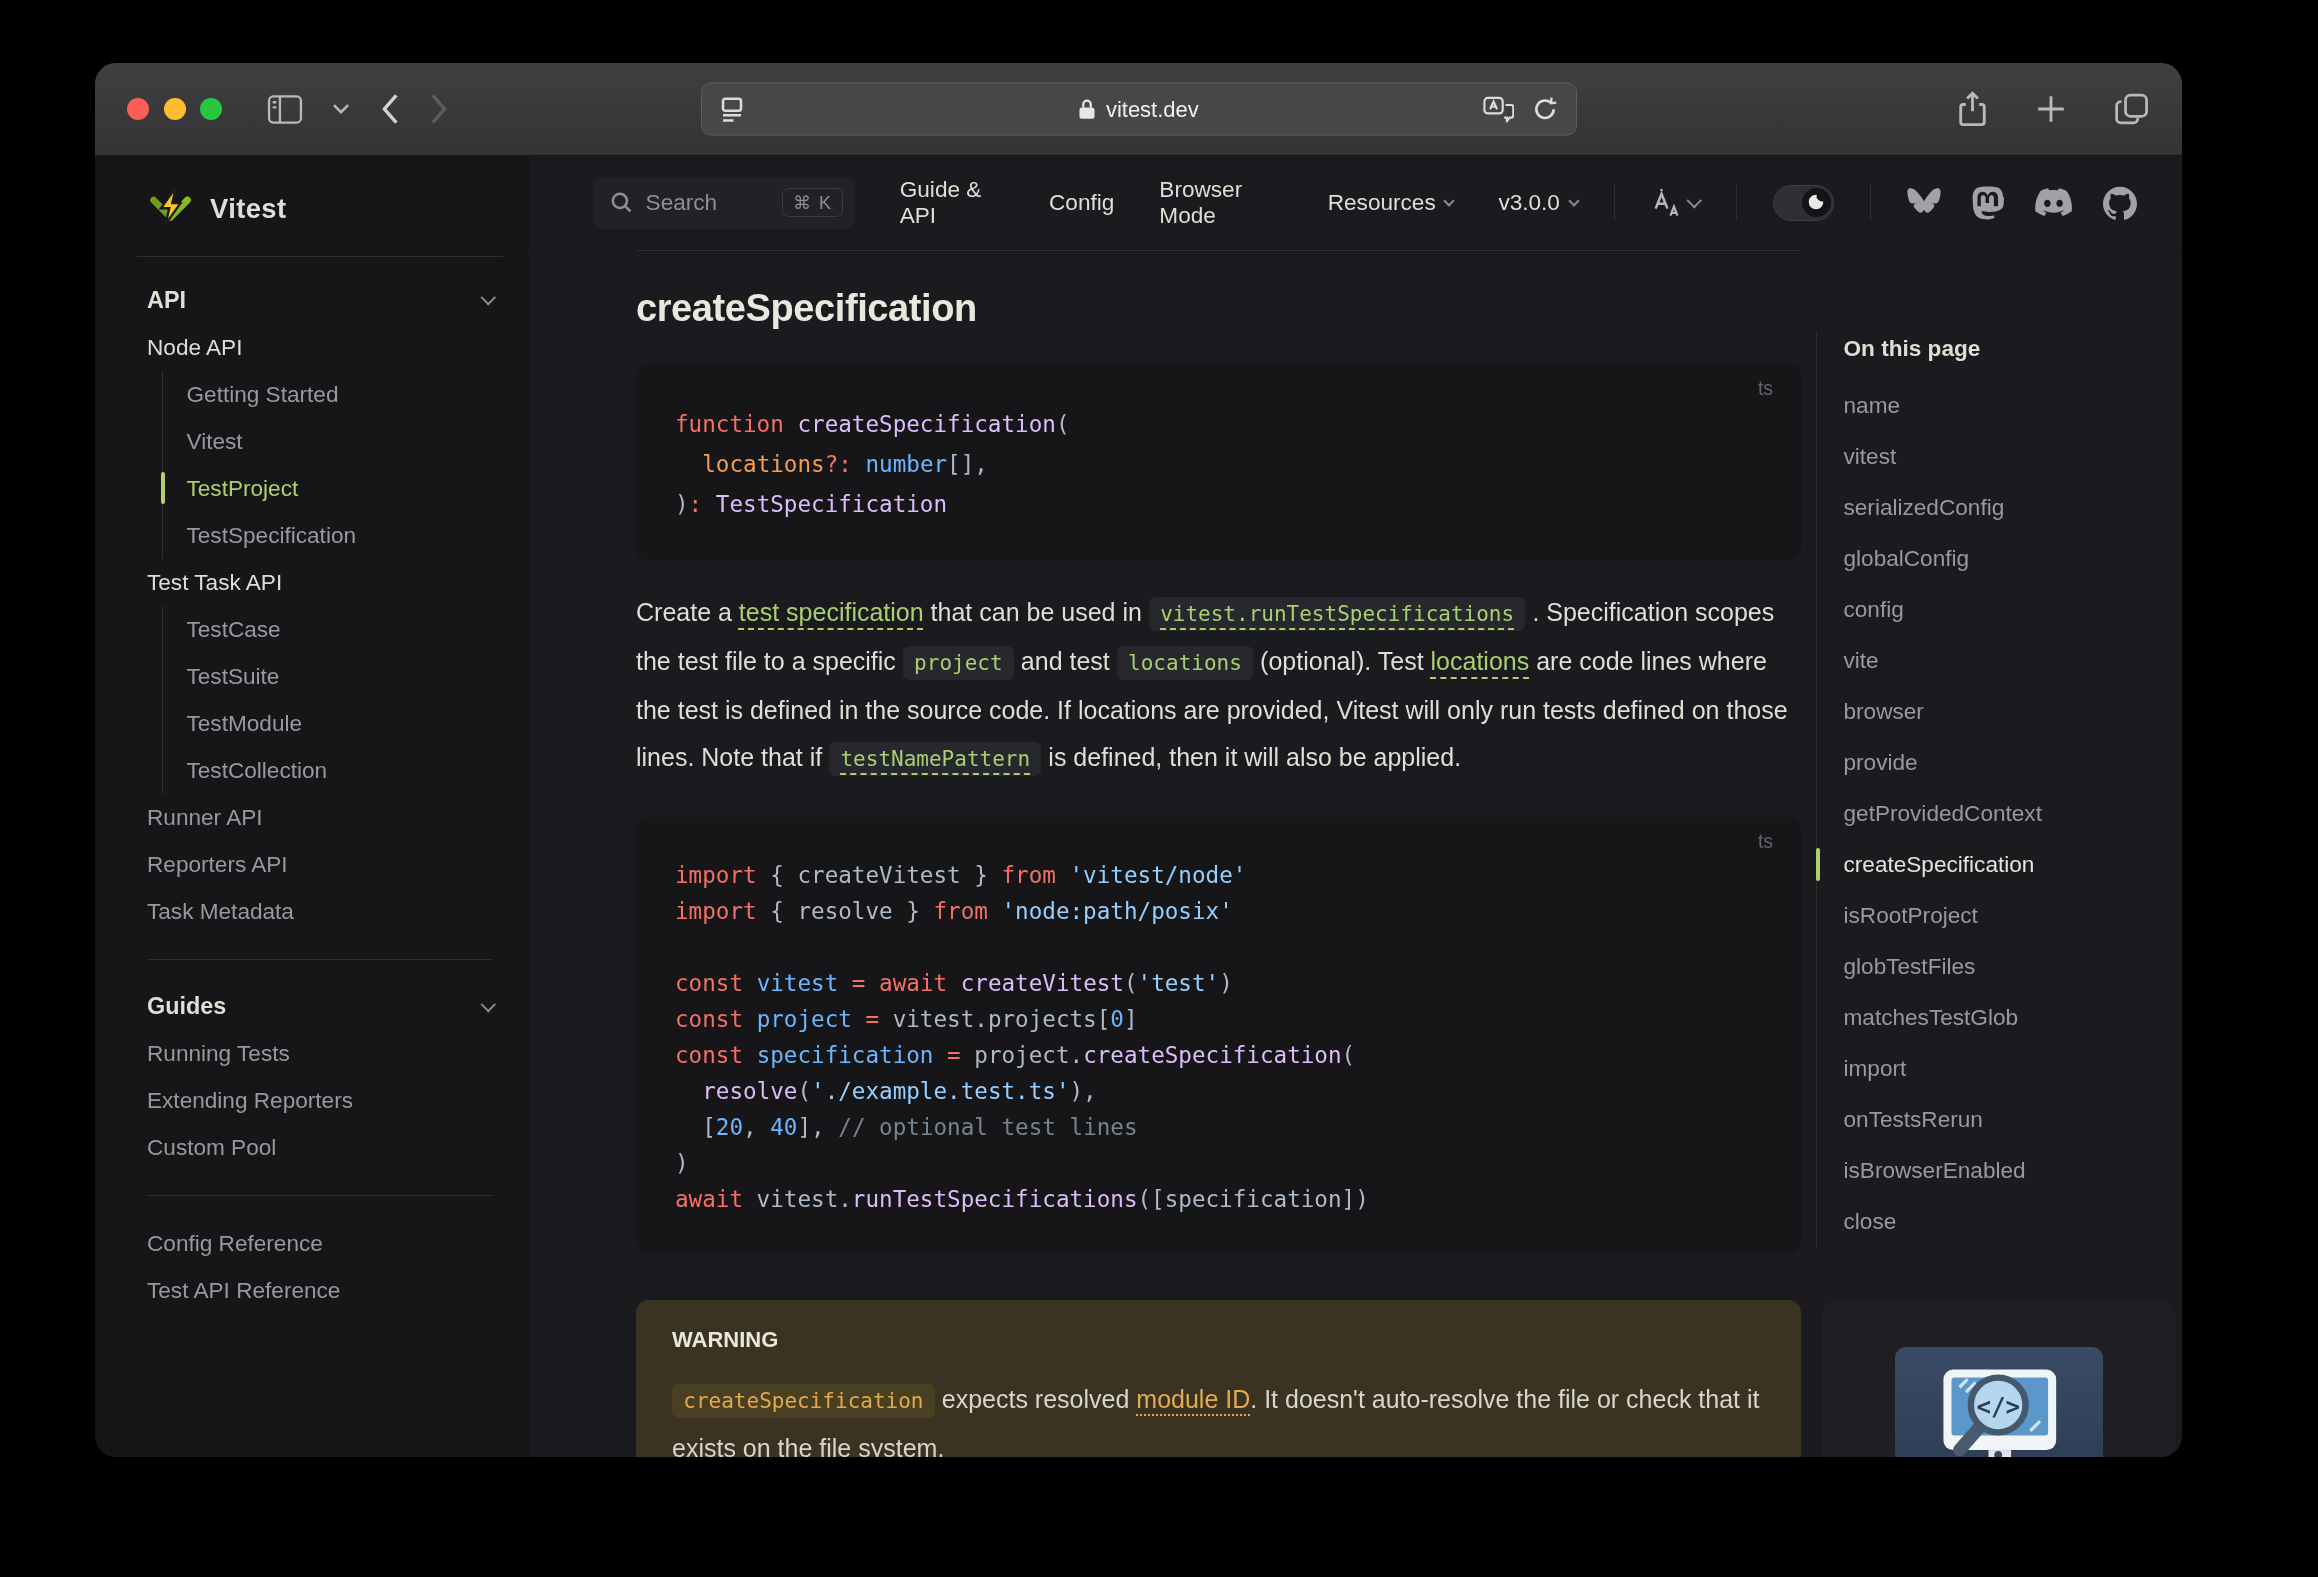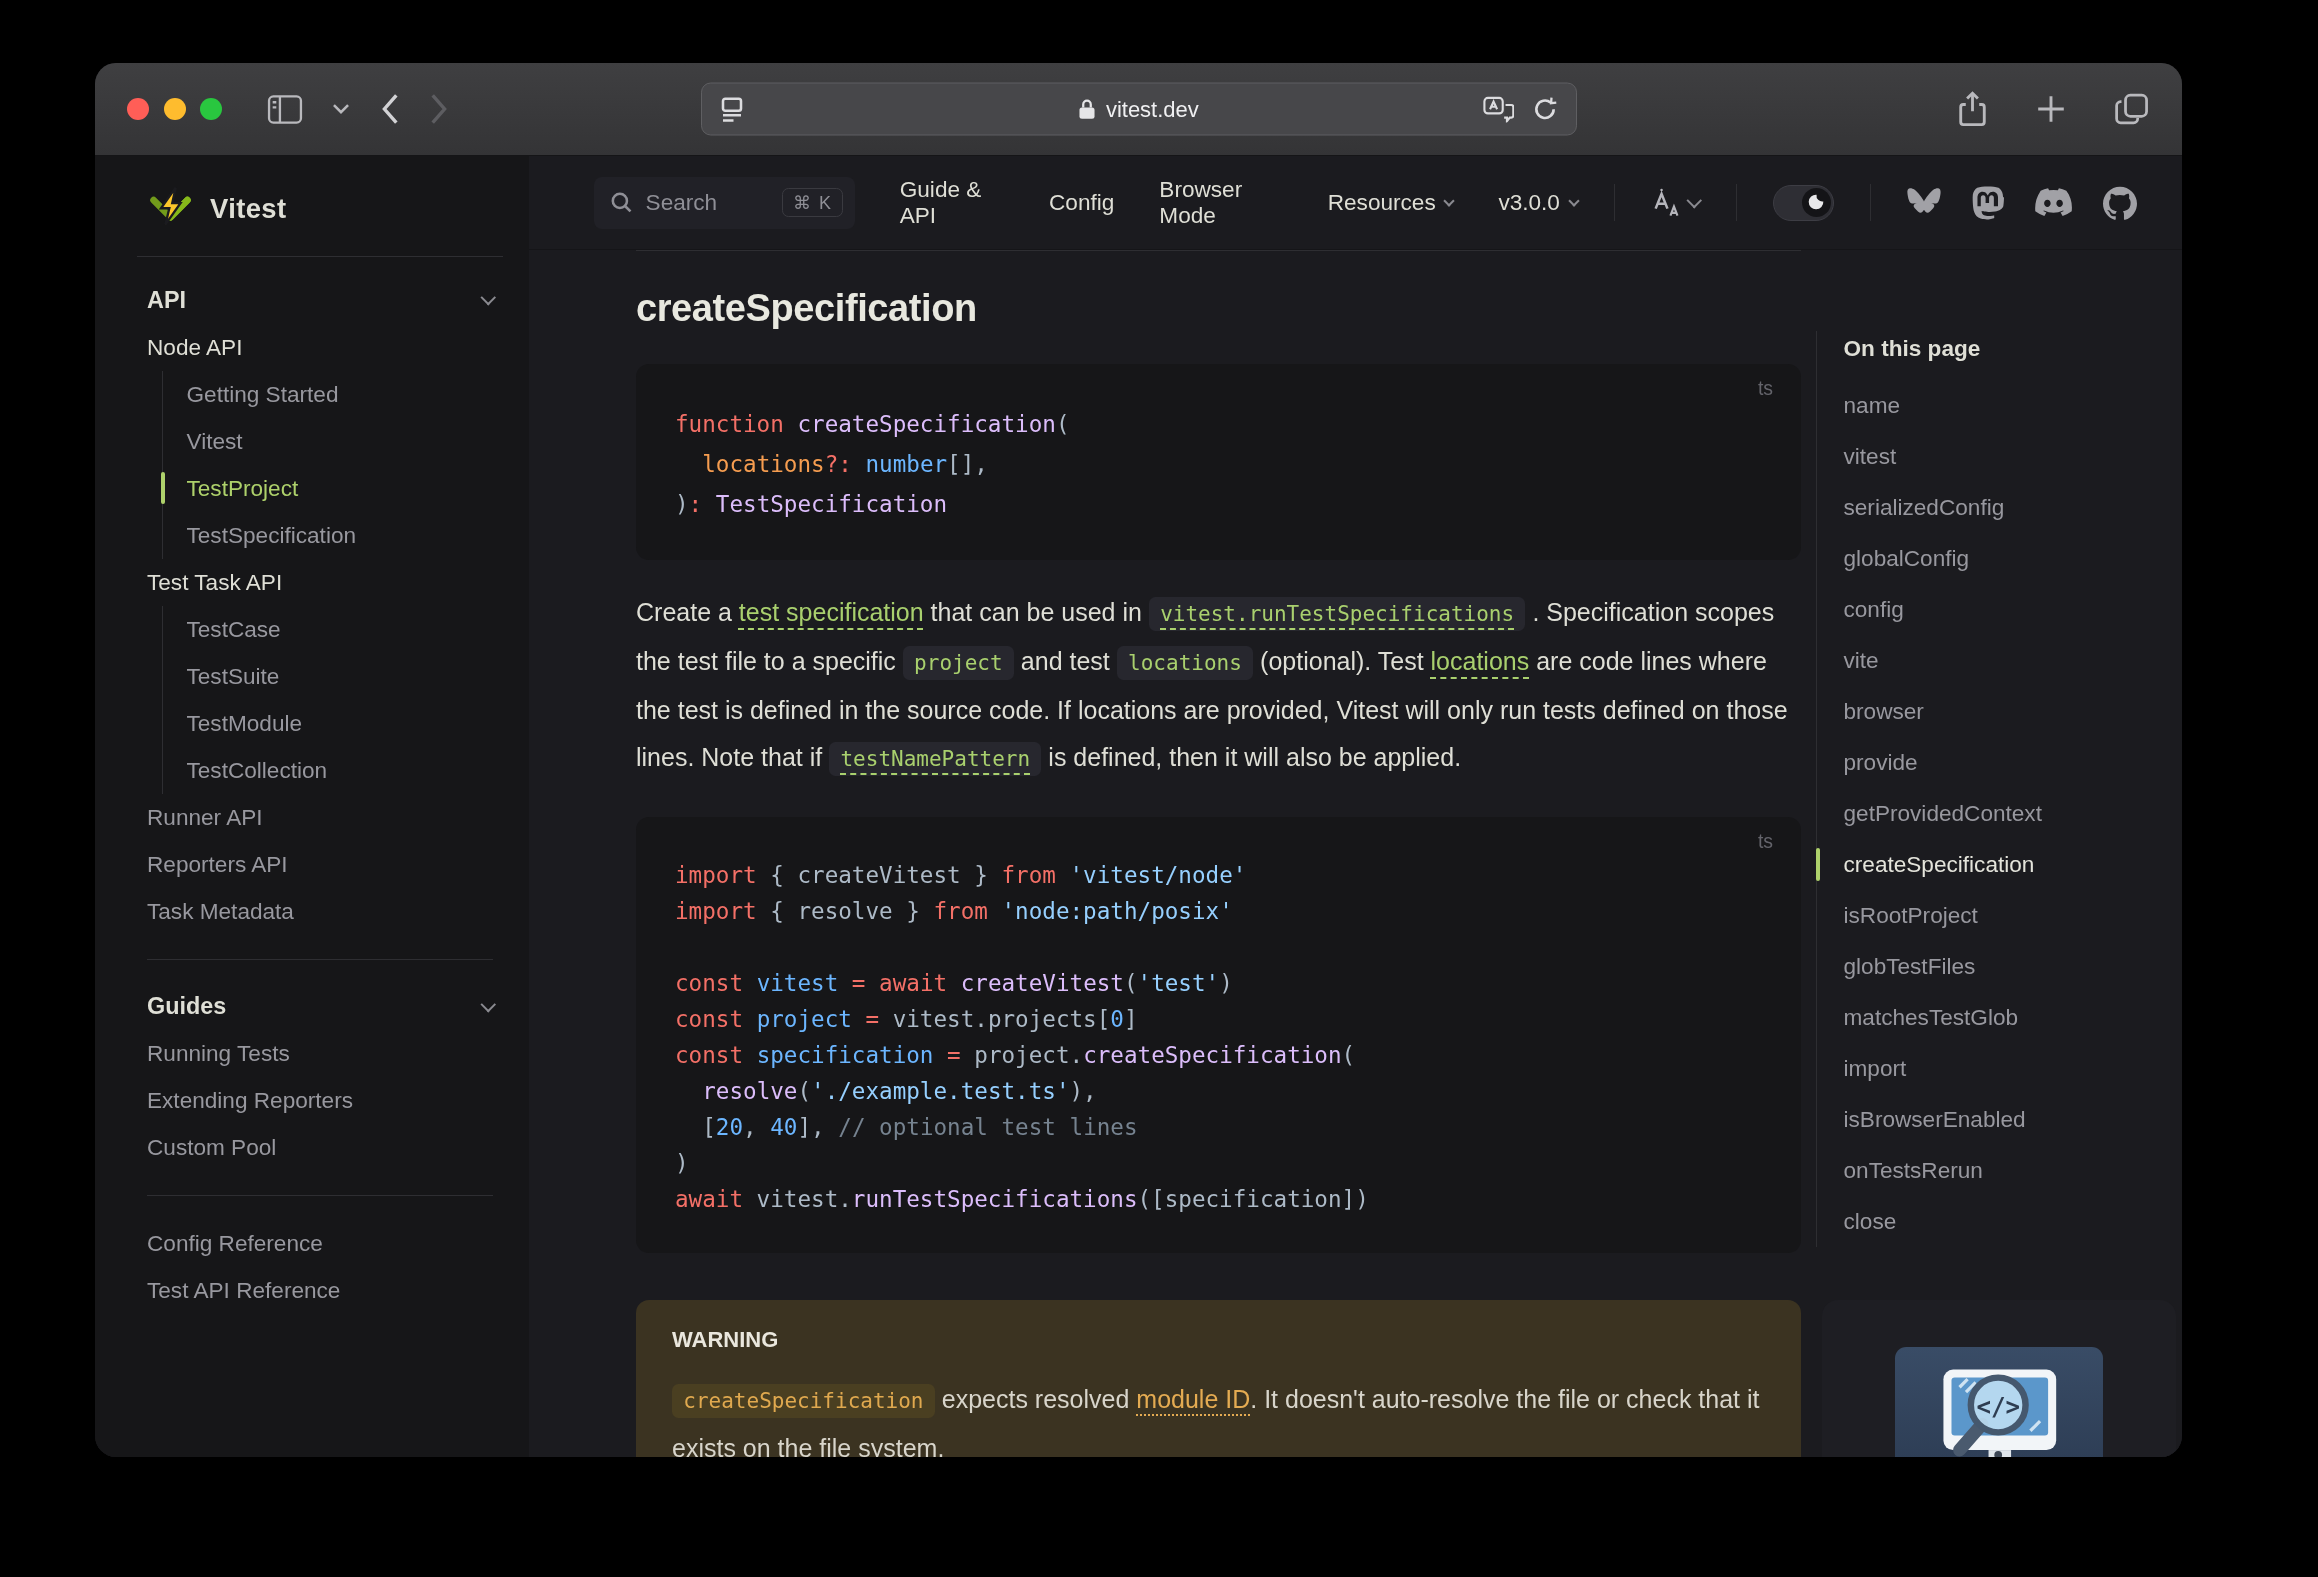--- a/index.html
+++ b/index.html
@@ -382,22 +382,22 @@
                 <div class="toc-item">config</div>
                 <div class="toc-item">vite</div>
                 <div class="toc-item">browser</div>
                 <div class="toc-item">provide</div>
                 <div class="toc-item">getProvidedContext</div>
                 <div class="toc-item active">createSpecification</div>
                 <div class="toc-item">isRootProject</div>
                 <div class="toc-item">globTestFiles</div>
                 <div class="toc-item">matchesTestGlob</div>
                 <div class="toc-item">import</div>
+                <div class="toc-item">onTestsRerun</div>
                 <div class="toc-item">isBrowserEnabled</div>
-                <div class="toc-item">onTestsRerun</div>
                 <div class="toc-item">close</div>
               </div>
           </div>
         </aside>
 
         <div class="ad">
           <div class="ad-img">
             <svg width="208" height="153" viewBox="0 0 129 95">
               <rect x="30" y="14" width="70" height="50" rx="6" fill="#f2f5f8"></rect>
               <rect x="35" y="19" width="60" height="36" rx="2" fill="#5b97cb"></rect>

